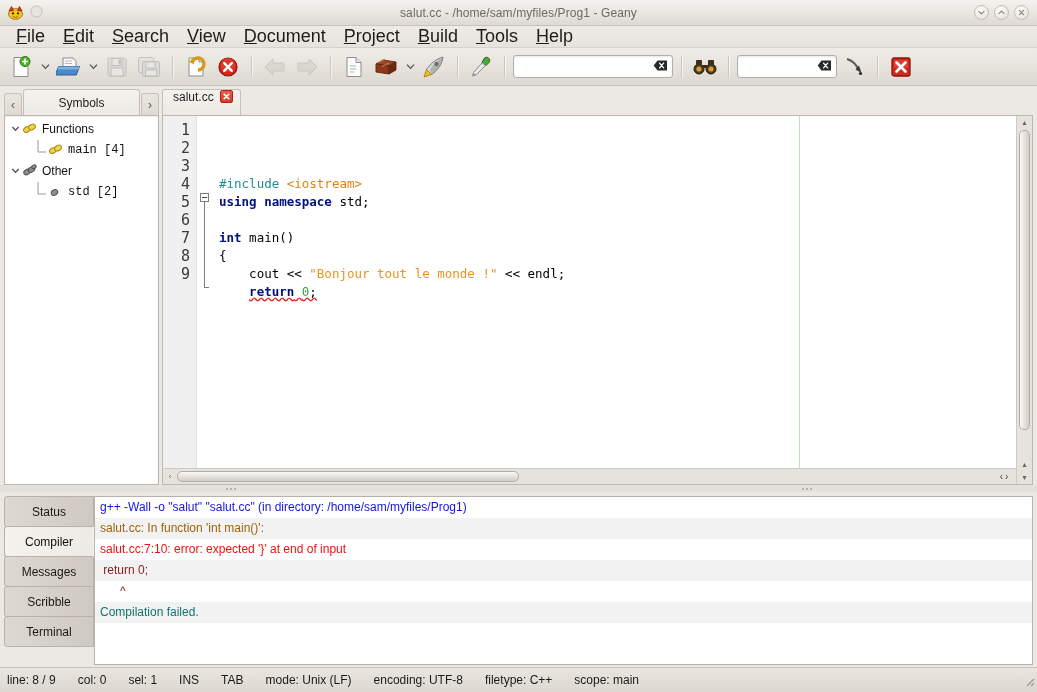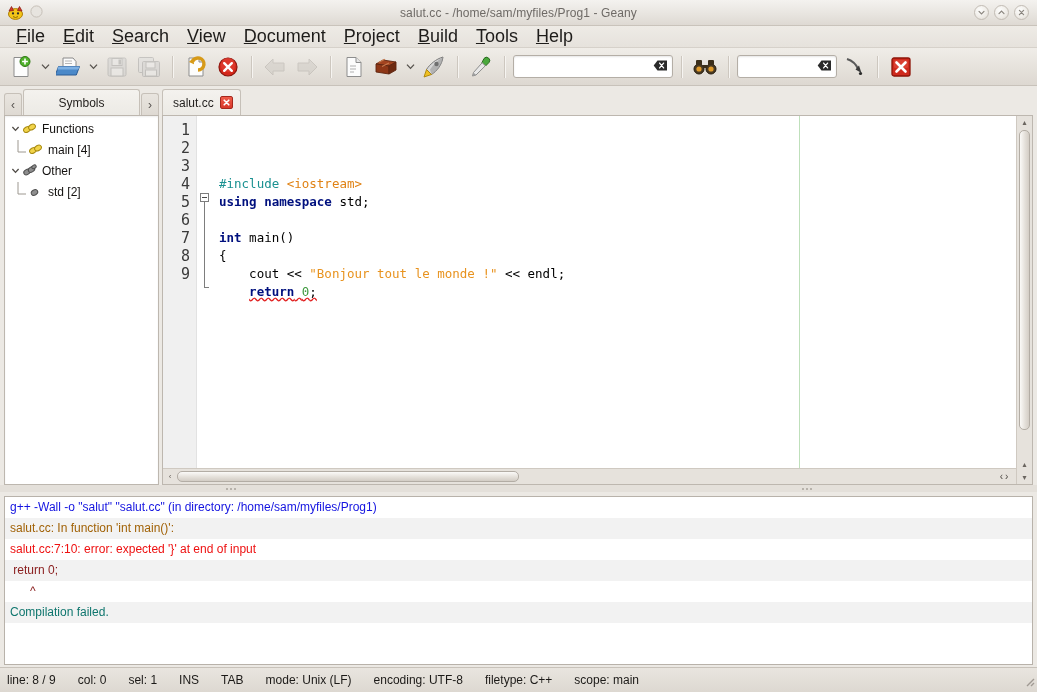--- a/index.html
+++ b/index.html
@@ -114,32 +114,32 @@
     flex:1 1 auto; min-height:0;
     background:#fff; border:1px solid #bdb7af;
     margin-top:-1px;
     box-shadow: inset 0 1px 2px rgba(0,0,0,.07);
     overflow:hidden; padding-top:2px;
   }
   .tree-row {
     display:flex; align-items:center; height:21px; padding-left:4px;
     font-size:12px; color:#141210; white-space:nowrap;
   }
-  .tree-row.child { padding-left:10px; }
+  .tree-row.child { padding-left:30px;font-family:Liberation Mono, monospace; }
   .tw { width:13px; display:flex; align-items:center; justify-content:center;
         color:#5c5852; font-size:8px; }
   .guide { width:13px; display:flex; align-items:flex-end; justify-content:center;
            height:21px; color:#9a958e; }
   .sym-ico { width:16px; height:14px; margin-right:4px; display:flex; align-items:center; }
 
   
   .editor-pane { flex:1 1 auto; min-width:0; display:flex; flex-direction:column; }
   .doc-tabrow { height:27px; display:flex; align-items:flex-end; }
   .doc-tab {
-    height:27px; display:flex; align-items:center; gap:6px;
+    height:27px; display:flex; gap:6px;
     padding:0 7px 0 10px;
     background: linear-gradient(to bottom,#f4f2ee 0%,#eceae5 100%);
     border:1px solid #c6c0b8; border-bottom:1px solid #fff;
     border-radius:3px 3px 0 0; font-size:12px; color:#201e1c;
   }
   .tab-close {
     width:13px; height:13px; border-radius:2px;
     background: linear-gradient(to bottom,#ef5c4a,#d8382a);
     border:1px solid #a5281d;
     display:flex; align-items:center; justify-content:center;
@@ -624,20 +624,27 @@
     </span>
     <span style="width:560px"></span>
     <span class="grip-set">
       <span class="grip-dot"></span>
         <span class="grip-dot"></span>
         <span class="grip-dot"></span>
     </span>
   </div>
 
   <div class="bottom">
+    <div class="msg-tabs" id="msgtabs">
+        <div class="msg-tab">Status</div>
+        <div class="msg-tab active">Compiler</div>
+        <div class="msg-tab">Messages</div>
+        <div class="msg-tab">Scribble</div>
+        <div class="msg-tab">Terminal</div>
+      </div>
     <div class="msg-body" id="msgbody">
         <div class="msg-line" style="color: rgb(20, 20, 224);">g++ -Wall -o "salut" "salut.cc" (in directory: /home/sam/myfiles/Prog1)</div>
         <div class="msg-line alt" style="color: #a16207;">salut.cc: In function 'int main()':</div>
         <div class="msg-line" style="color: rgb(238, 17, 17);">salut.cc:7:10: error: expected '}' at end of input</div>
         <div class="msg-line alt" style="color: rgb(139, 32, 32);"> return 0;</div>
         <div class="msg-line" style="color: rgb(139, 32, 32);">      ^</div>
         <div class="msg-line alt" style="color: #0f766e;">Compilation failed.</div>
         <div class="msg-line" style="color: rgb(0, 0, 0);"> </div>
       </div>
   </div>

